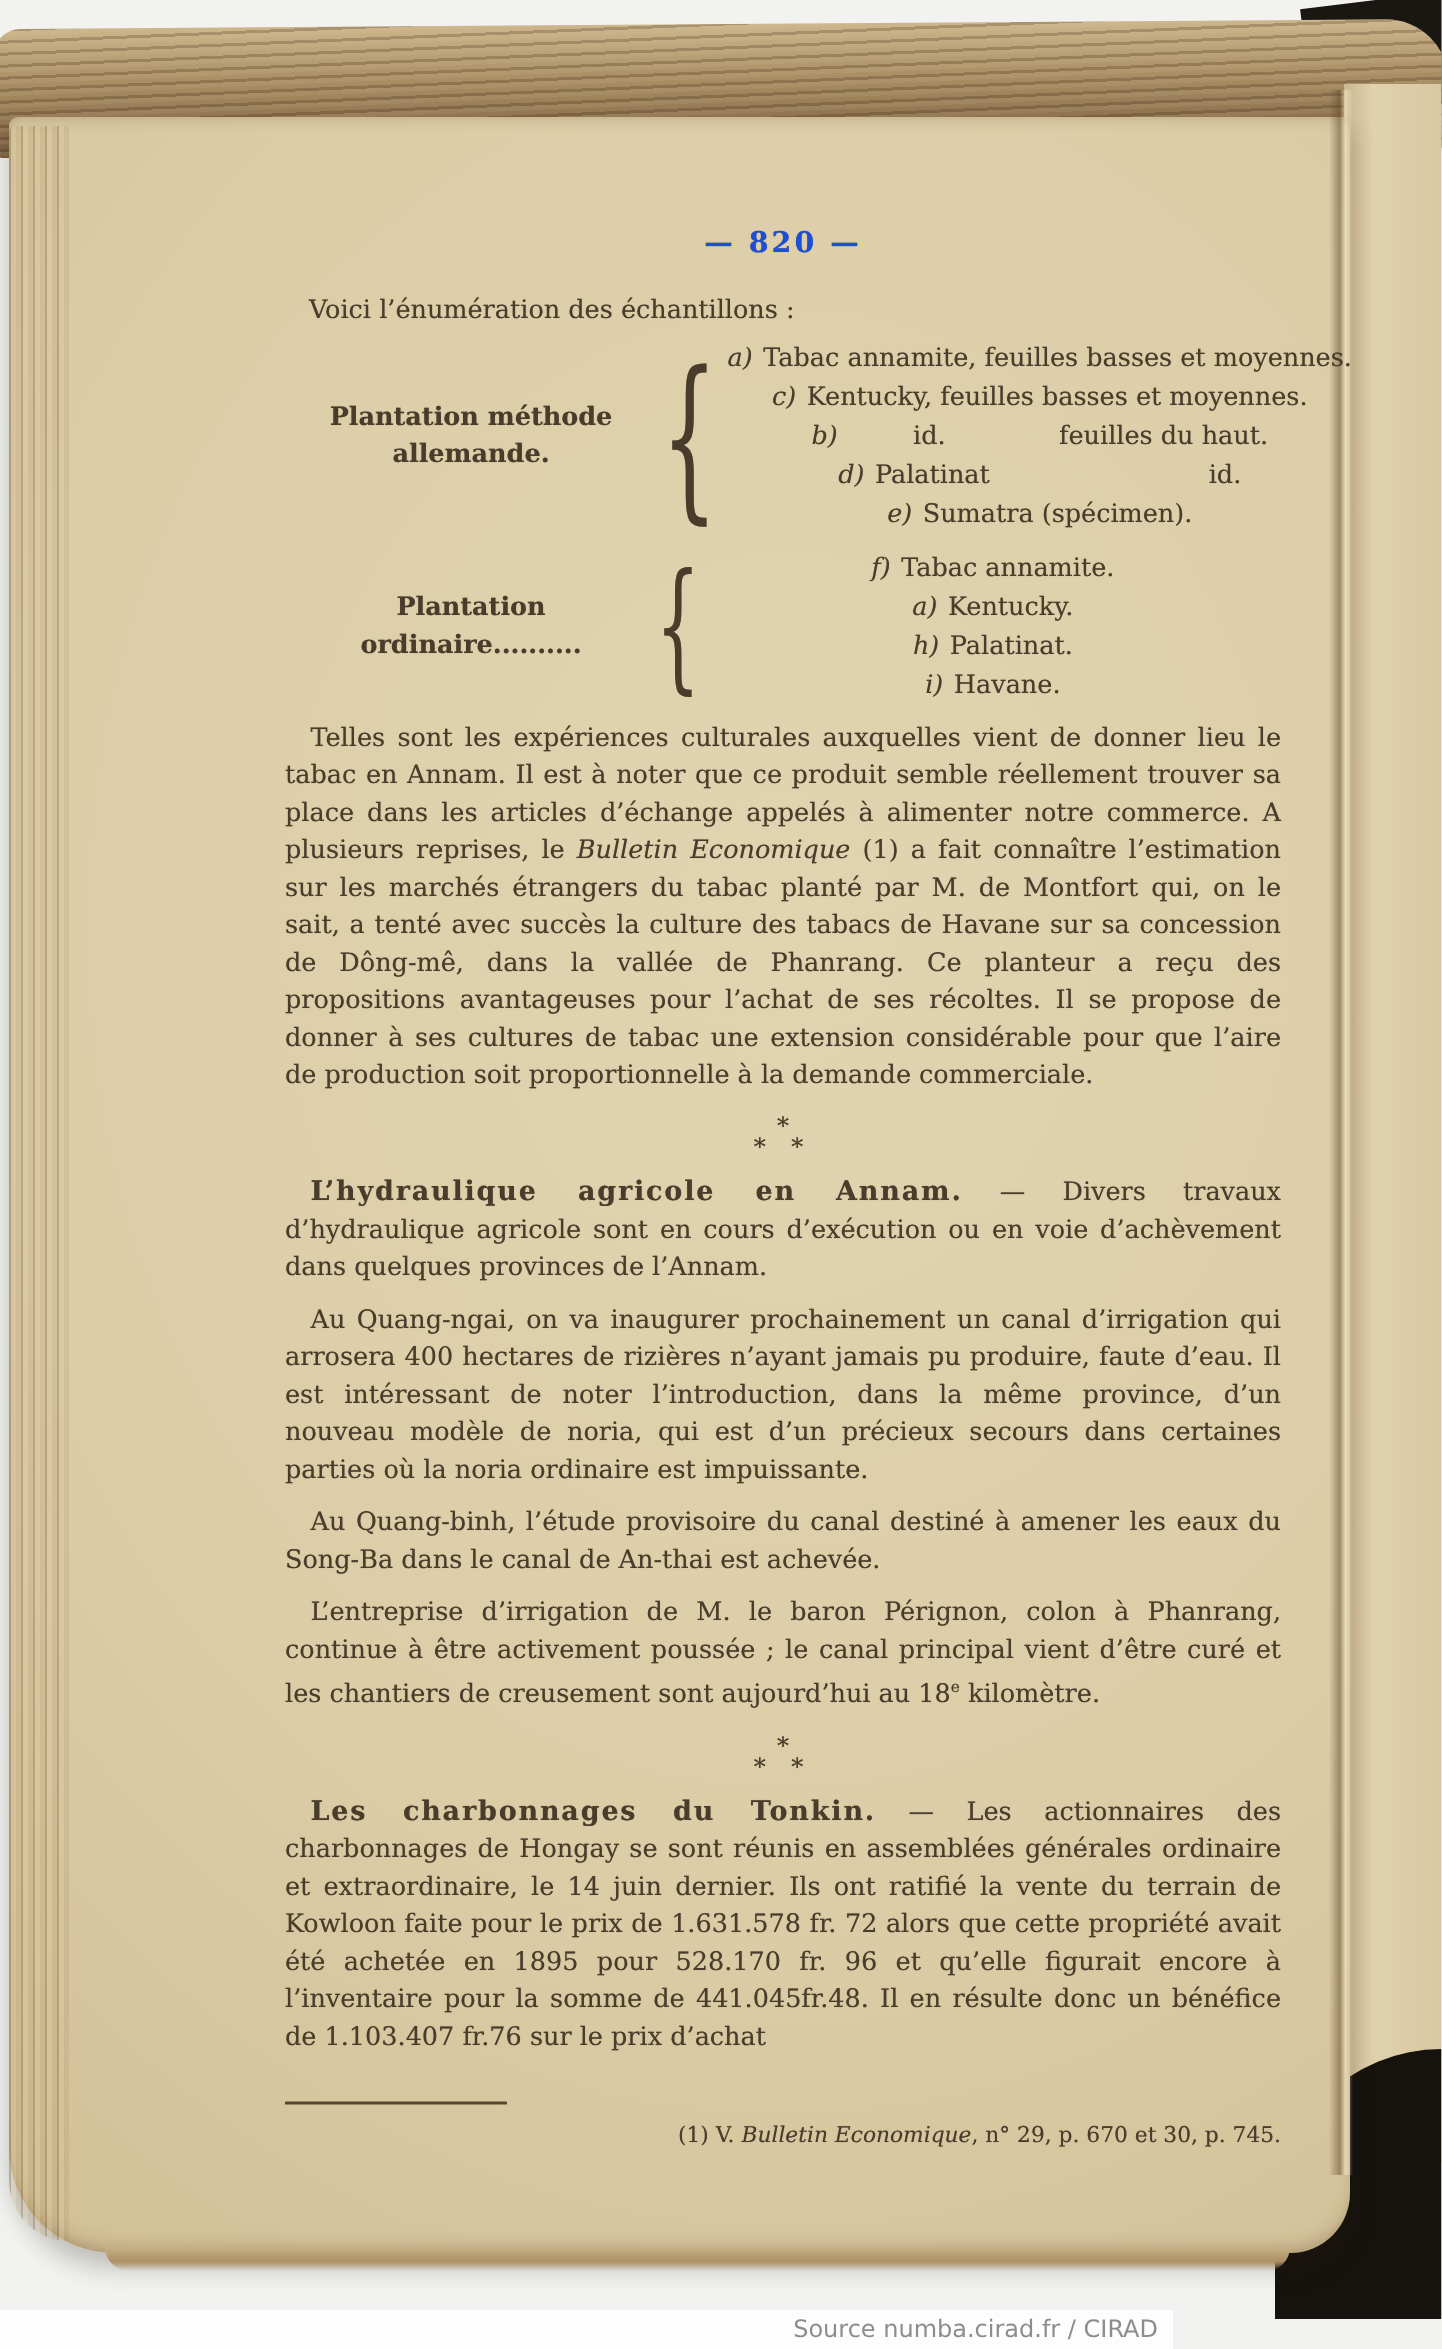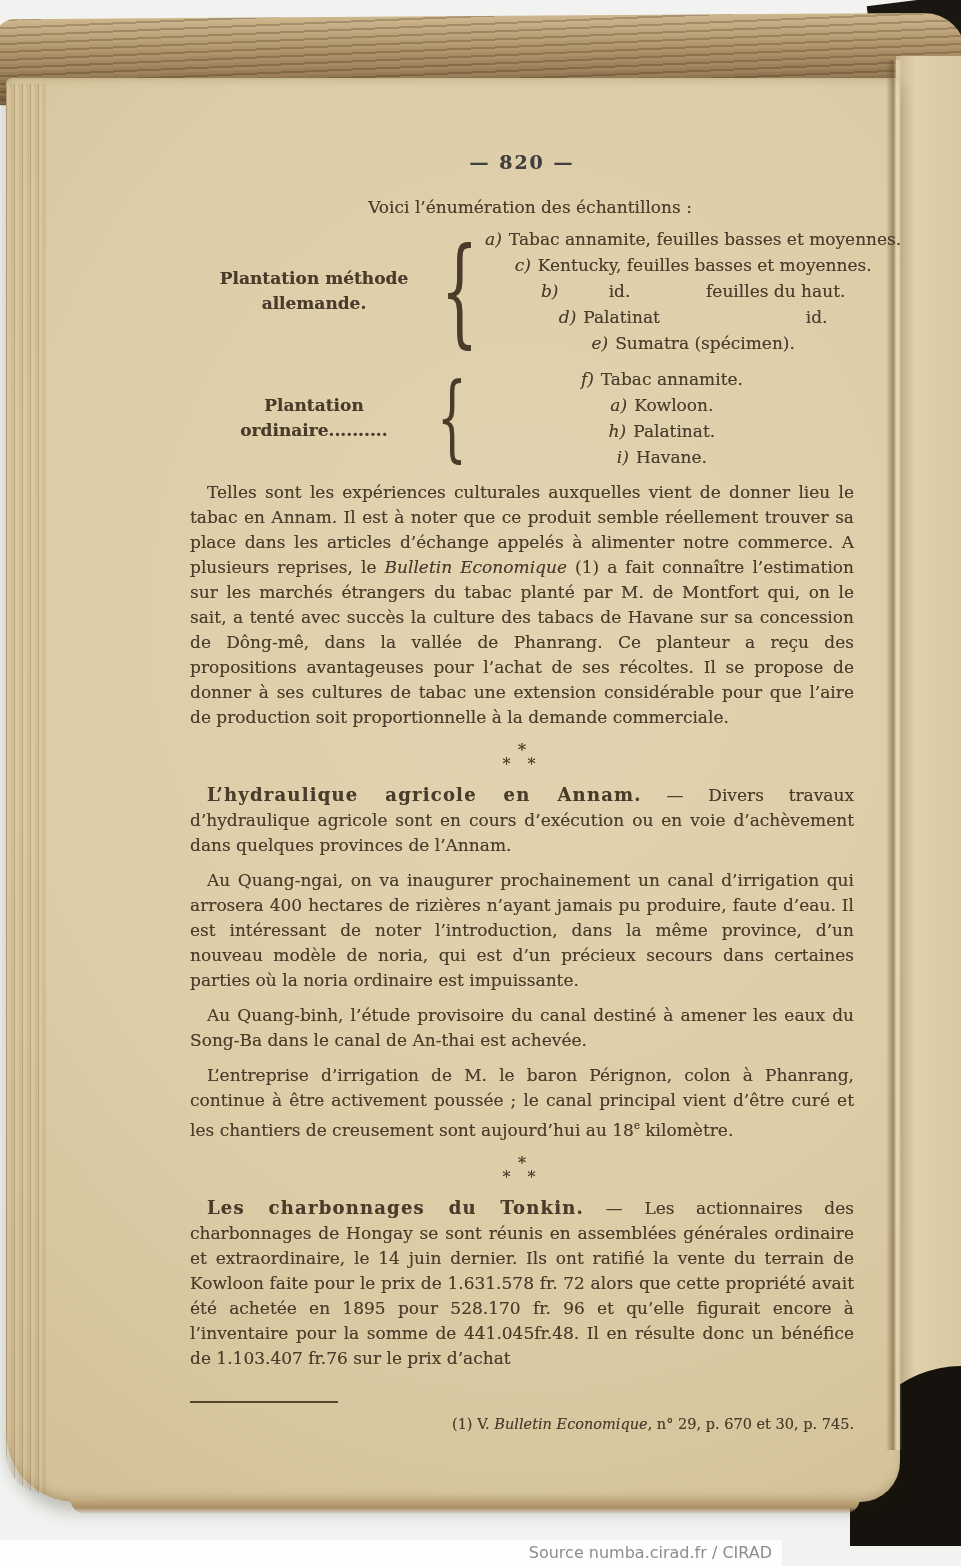--- a/index.html
+++ b/index.html
@@ -58,23 +58,23 @@
   }
 
   
   .content{
     position:absolute;left:190px;top:150px;width:664px;
     color:#4a3c2b;font-size:17px;line-height:25px;text-align:justify;
     text-shadow:0 0 .5px rgba(74,60,43,.55);
   }
   .pagenum{
     text-align:center;font-size:19px;font-weight:700;letter-spacing:2px;
-    margin:0 0 20px;color:#404040;
+    margin:0 0 20px;color:#1d4ed8;
   }
-  .intro{margin:0 0 6px;text-indent:16px;text-align:center;}
+  .intro{margin:0 0 6px;text-indent:16px;text-align:left;}
 
   .group{display:flex;align-items:center;margin-top:4px;}
   .group + .group{margin-top:10px;}
   .glabel{width:248px;flex:0 0 auto;text-align:center;font-weight:bold;}
   .brace{
     flex:0 0 auto;font-size:118px;line-height:1;font-weight:400;
     transform:scaleX(.5);transform-origin:center;color:#4a3c2b;
     margin:0 -12px 0 -16px;
   }
   .group.small .brace{font-size:94px;}
@@ -133,21 +133,21 @@
         <div class="gitem"><span class="letter">d)</span><span class="itext">Palatinat                           id.</span></div>
         <div class="gitem"><span class="letter">e)</span><span class="itext">Sumatra (spécimen).</span></div>
       </div>
     </div>
 
     <div class="group small">
       <div class="glabel">Plantation ordinaire..........</div>
       <div class="brace">{</div>
       <div class="gitems">
         <div class="gitem"><span class="letter">f)</span><span class="itext">Tabac annamite.</span></div>
-        <div class="gitem"><span class="letter">a)</span><span class="itext">Kowloon.</span></div>
+        <div class="gitem"><span class="letter">a)</span><span class="itext">Kentucky.</span></div>
         <div class="gitem"><span class="letter">h)</span><span class="itext">Palatinat.</span></div>
         <div class="gitem"><span class="letter">i)</span><span class="itext">Havane.</span></div>
       </div>
     </div>
 
     <p class="para"><span>Telles sont les expériences culturales auxquelles vient de donner lieu le tabac en Annam. Il est à noter que ce produit semble réellement trouver sa place dans les articles d’échange appelés à alimenter notre commerce. A plusieurs reprises, le </span><span class="it">Bulletin Economique</span><span> (1) a fait connaître l’estimation sur les marchés étrangers du tabac planté par M. de Montfort qui, on le sait, a tenté avec succès la culture des tabacs de Havane sur sa concession de Dông-mê, dans la vallée de Phanrang. Ce planteur a reçu des propositions avantageuses pour l’achat de ses récoltes. Il se propose de donner à ses cultures de tabac une extension considérable pour que l’aire de production soit proportionnelle à la demande commerciale.</span></p>
 
     <div class="asterism">
       <div class="row1">*</div>
       <div class="row2">* *</div>

